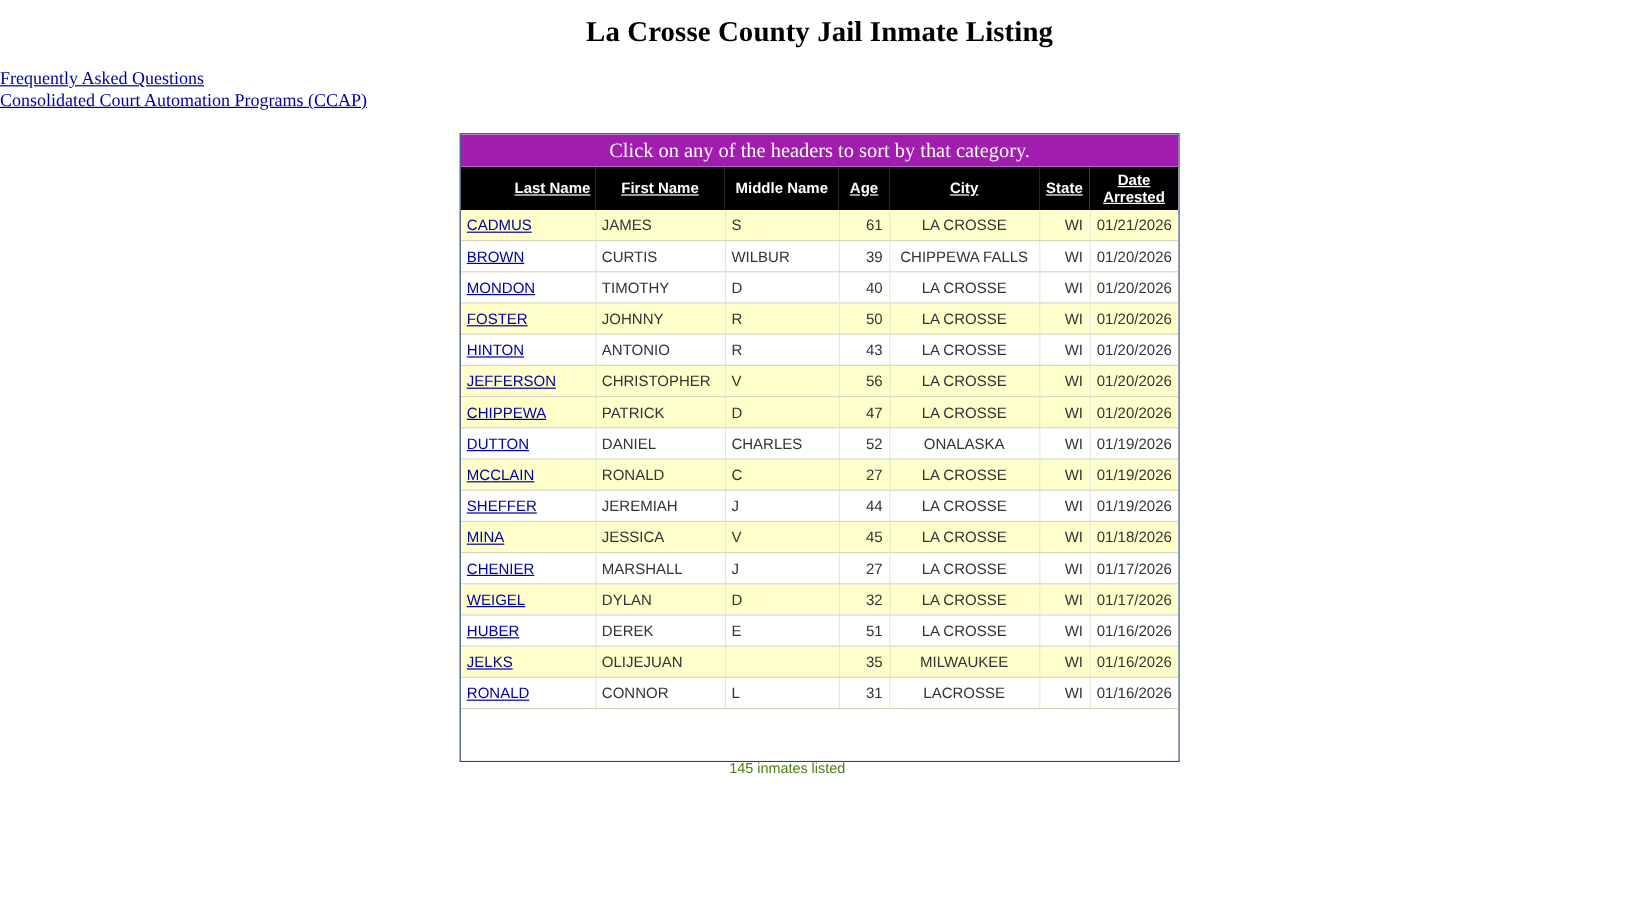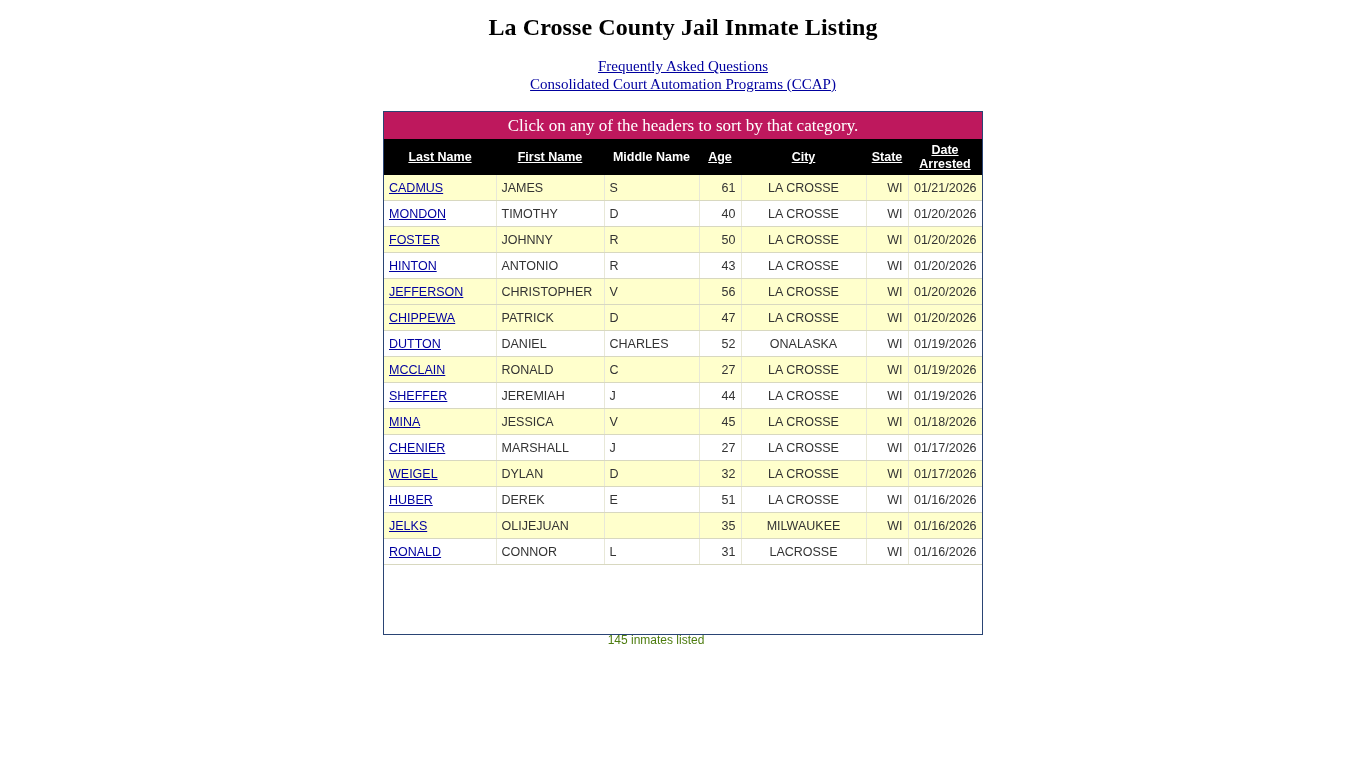--- a/index.html
+++ b/index.html
@@ -27,21 +27,21 @@
     text-align: center;
     font-family: "Liberation Serif", serif;
     font-size: 24px;
     font-weight: bold;
     color: #000000;
     letter-spacing: 0.1px;
   }
 
   .links-block {
     margin-top: 16px;
-    text-align: center;
+    text-align: left;
     font-family: "Liberation Serif", serif;
     font-size: 15px;
     line-height: 18px;
   }
   .links-block a {
     color: #00009f;
     text-decoration: underline;
   }
   .link-line { display: block; }
 
@@ -52,21 +52,21 @@
     top: 99px;
     width: 600px;
     height: 524px;
     border: 1px solid #2a4474;
     box-sizing: border-box;
     background: #ffffff;
     overflow: hidden;
   }
 
   .sort-banner {
-    background: #be185d;
+    background: #a21caf;
     color: #ffffff;
     text-align: center;
     font-family: "Liberation Serif", serif;
     font-size: 17px;
     line-height: 27px;
     height: 27px;
     white-space: nowrap;
   }
 
   .scroll-body {
@@ -135,21 +135,21 @@
   col.w-date   { width: 74px;  }
 
   td.c-last   { text-align: left;   padding-left: 4px; }
   td.c-first  { text-align: left;   }
   td.c-middle { text-align: left;   }
   td.c-age    { text-align: right;  padding-right: 6px; }
   td.c-city   { text-align: center; }
   td.c-state  { text-align: right; }
   td.c-date   { text-align: center; }
 
-  th.h-last   { text-align: center; }
+  th.h-last   { text-align: right; }
   th.h-first  { text-align: center; }
   th.h-middle { text-align: center; }
   th.h-age    { text-align: center; }
   th.h-city   { text-align: center; }
   th.h-state  { text-align: center; }
   th.h-date   { text-align: center; }
 
   
   .count-line {
     position: absolute;
@@ -206,20 +206,29 @@
             <tr class="odd">
               <td class="c-last"><a href="#">CADMUS</a></td>
               <td class="c-first">JAMES</td>
               <td class="c-middle">S</td>
               <td class="c-age">61</td>
               <td class="c-city">LA CROSSE</td>
               <td class="c-state">WI</td>
               <td class="c-date">01/21/2026</td>
             </tr>
             <tr class="even">
+              <td class="c-last"><a href="#">BROWN</a></td>
+              <td class="c-first">CURTIS</td>
+              <td class="c-middle">WILBUR</td>
+              <td class="c-age">39</td>
+              <td class="c-city">CHIPPEWA FALLS</td>
+              <td class="c-state">WI</td>
+              <td class="c-date">01/20/2026</td>
+            </tr>
+            <tr class="even">
               <td class="c-last"><a href="#">MONDON</a></td>
               <td class="c-first">TIMOTHY</td>
               <td class="c-middle">D</td>
               <td class="c-age">40</td>
               <td class="c-city">LA CROSSE</td>
               <td class="c-state">WI</td>
               <td class="c-date">01/20/2026</td>
             </tr>
             <tr class="odd">
               <td class="c-last"><a href="#">FOSTER</a></td>

